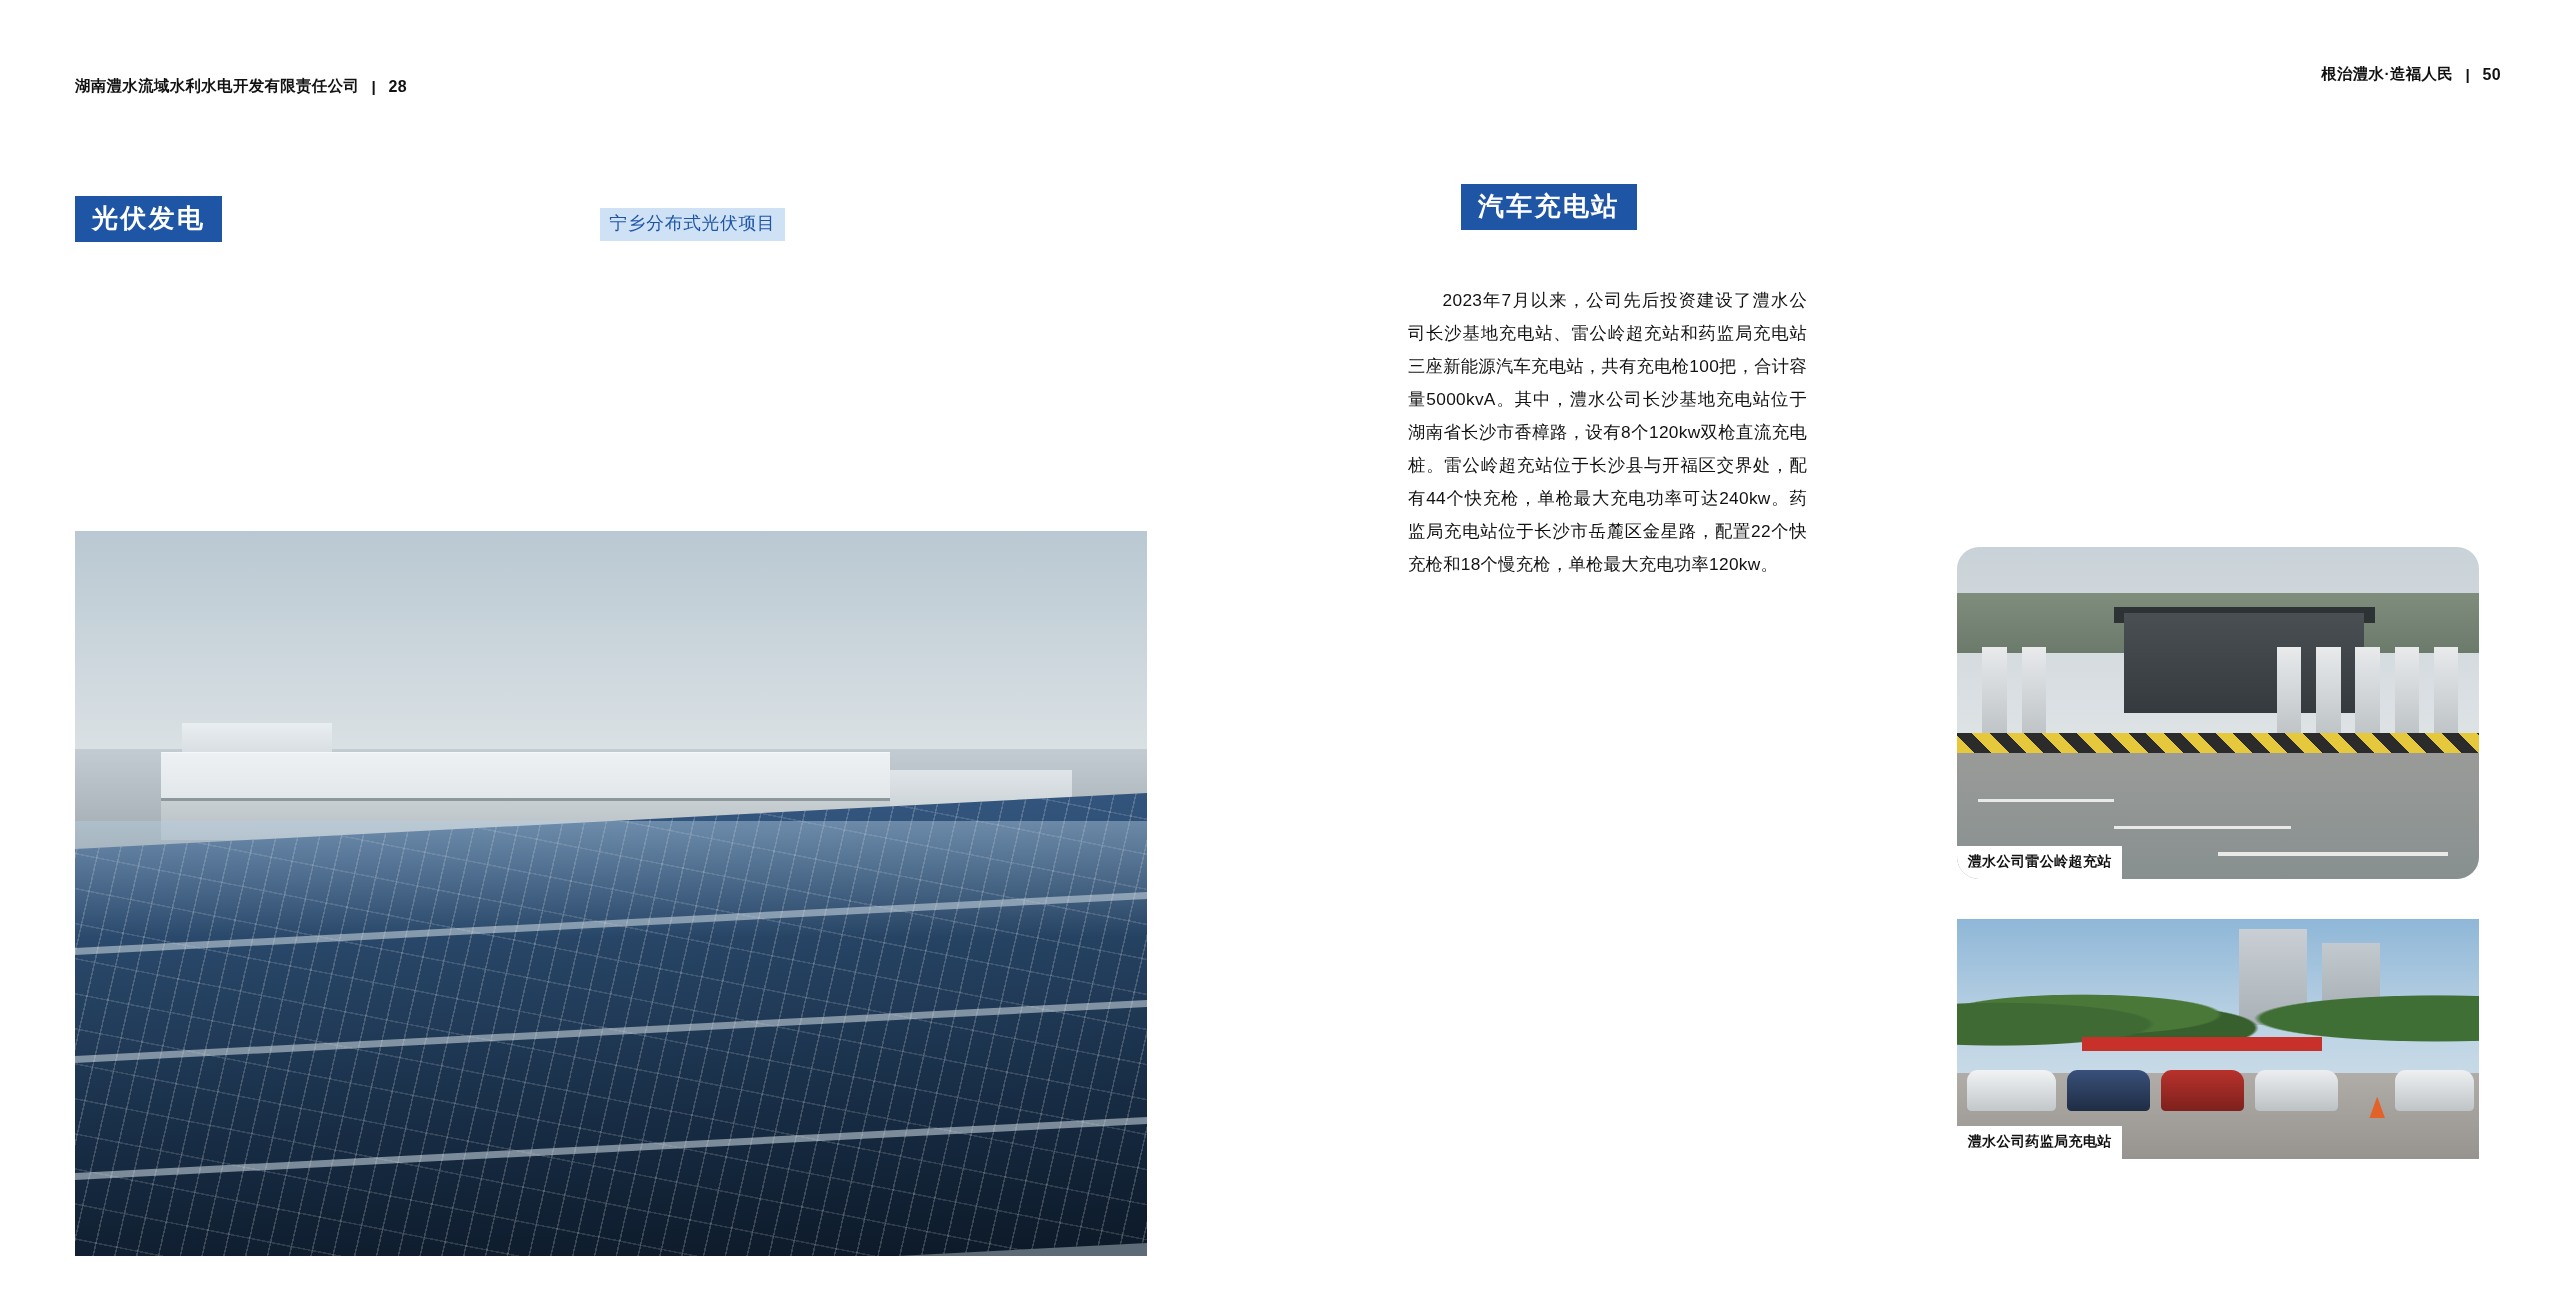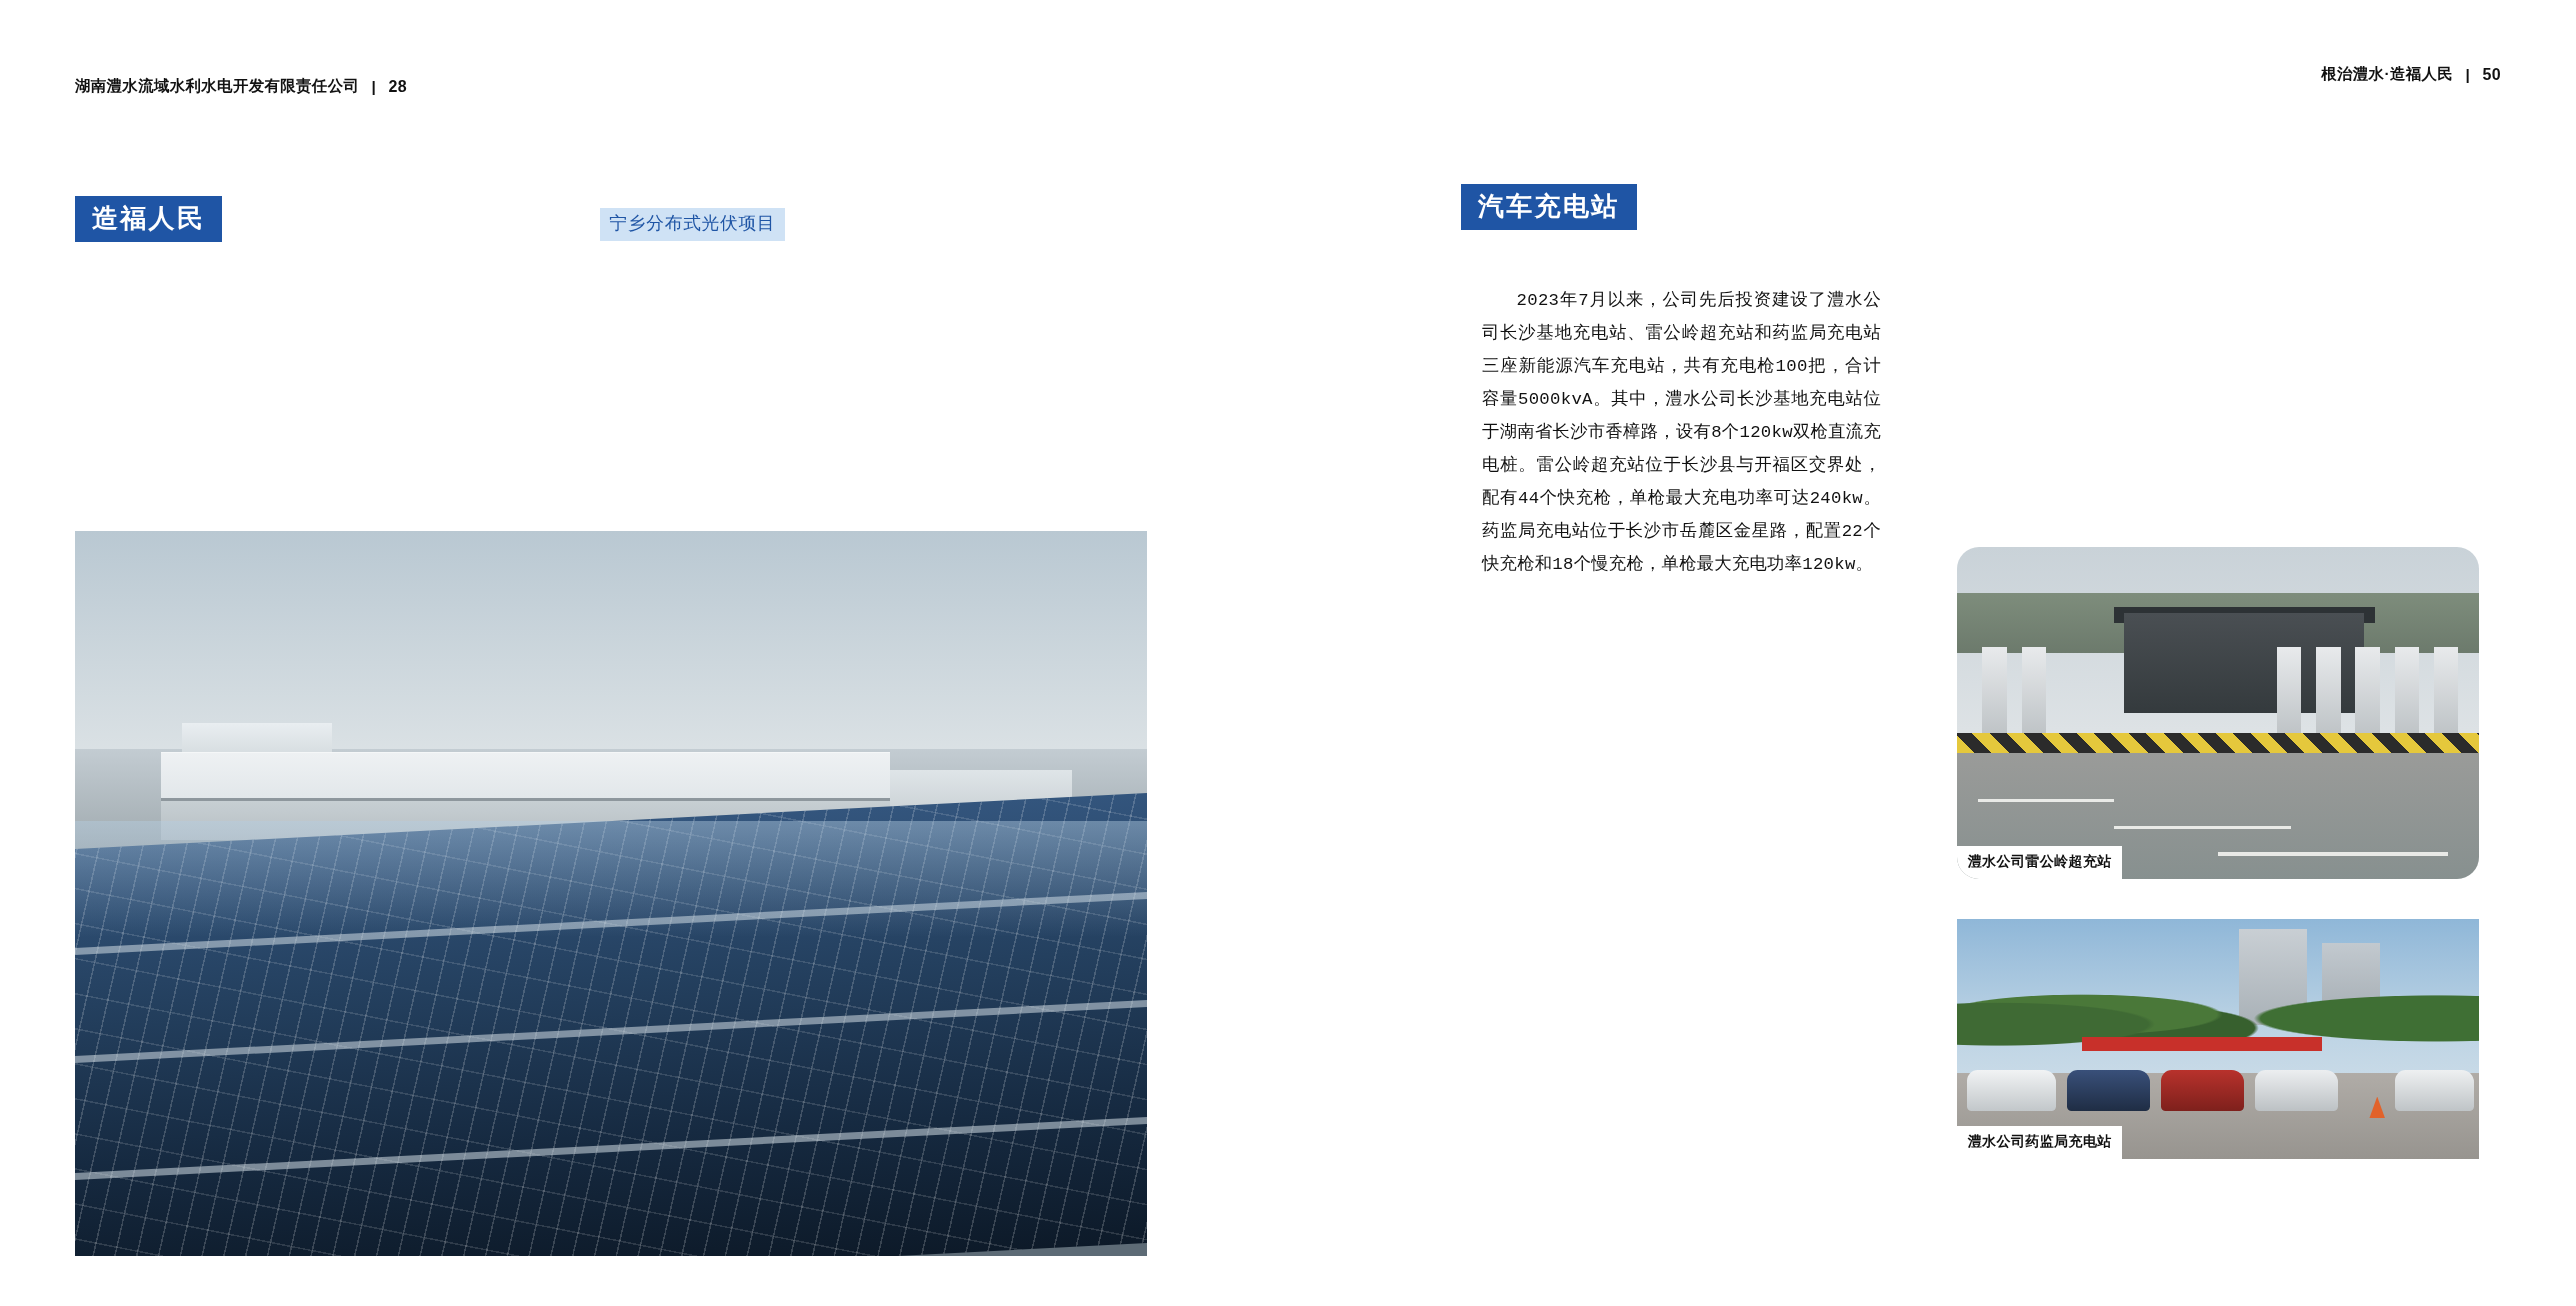--- a/index.html
+++ b/index.html
@@ -96,24 +96,23 @@
     text-align: justify;
     text-justify: inter-ideograph;
     letter-spacing: 0.3px;
   }
   .body-left {
     left: 600px;
     top: 260px;
     width: 547px;
   }
   .body-right {
-    left: 1482px;
+    left: 1408px;
     top: 284px;
     width: 399px;
-    font-family: Liberation Mono, monospace;
   }
   .indent { text-indent: 2em; }
 
   
   .photo-solar {
     position: absolute;
     left: 75px;
     top: 519px;
     width: 1072px;
     height: 725px;
@@ -271,21 +270,21 @@
 <div class="spread">
 
   <div class="page page-left">
 
     <div class="runhead runhead-left">
       <span>湖南澧水流域水利水电开发有限责任公司</span>
       <span class="sep">|</span>
       <span class="pg">28</span>
     </div>
 
-    <div class="blue-head blue-head-left">造福人民</div>
+    <div class="blue-head blue-head-left">光伏发电</div>
 
     <div class="sub-head">宁乡分布式光伏项目</div>
 
 
     <div class="photo-solar">
       <div class="sky"></div>
       <div class="ground-strip"></div>
       <div class="factory2"></div>
       <div class="factory"></div>
       <div class="bldg-right"></div>

